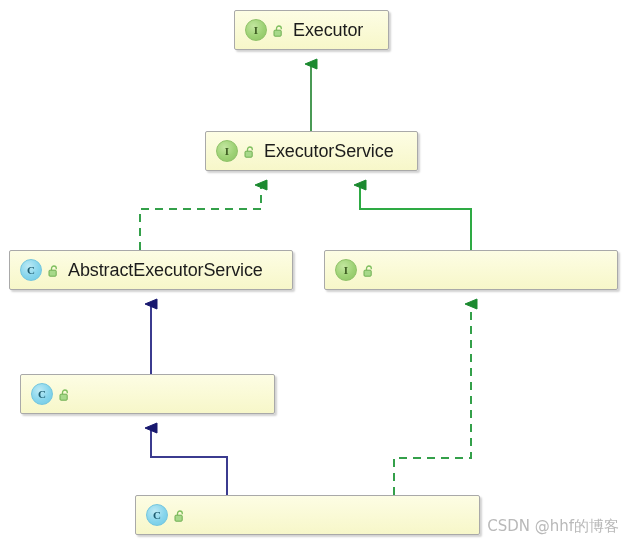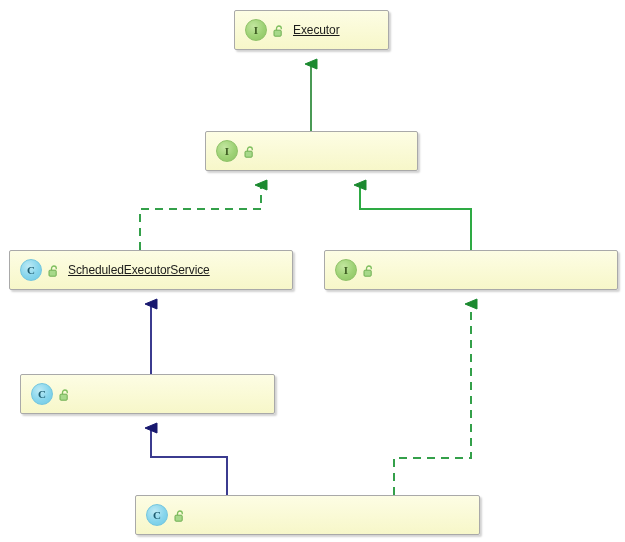--- a/index.html
+++ b/index.html
@@ -60,25 +60,24 @@
   }
   .vis-icon {
     flex: 0 0 auto;
     width: 13px;
     height: 13px;
     margin-right: 8px;
     position: relative;
     top: 0px;
   }
   .node-label {
-    font-size: 12px;
+    font-size: 18px;
     color: #1c1c1c;
     white-space: nowrap;
     letter-spacing: -0.1px;
-    text-decoration: underline;
   }
   .watermark {
     position: absolute;
     right: 6px;
     bottom: 6px;
     font-size: 15px;
     color: #b9b9b9;
     white-space: nowrap;
     z-index: 9;
     font-family: "DejaVu Sans", sans-serif;
@@ -136,31 +135,32 @@
   </div>
 
   <div class="node" style="left:205px; top:131px; width:213px; height:40px;">
     <span class="node-icon icon-interface">I</span>
     <span class="vis-icon">
       <svg viewBox="0 0 13 13" width="13" height="13" xmlns="http://www.w3.org/2000/svg">
         <path d="M4.5,5.2 V3.4 A2.4,2.4 0 0 1 9.3,3.4 V4.2" fill="none" stroke="#7fbf5f" stroke-width="1.3"></path>
         <rect x="2" y="5.2" width="7.2" height="6" rx="1" fill="#a7d98a" stroke="#6fae51" stroke-width="1"></rect>
       </svg>
     </span>
+    <span class="node-label">ExecutorService</span>
   </div>
 
   <div class="node" style="left:9px; top:250px; width:284px; height:40px;">
     <span class="node-icon icon-class">C</span>
     <span class="vis-icon">
       <svg viewBox="0 0 13 13" width="13" height="13" xmlns="http://www.w3.org/2000/svg">
         <path d="M4.5,5.2 V3.4 A2.4,2.4 0 0 1 9.3,3.4 V4.2" fill="none" stroke="#7fbf5f" stroke-width="1.3"></path>
         <rect x="2" y="5.2" width="7.2" height="6" rx="1" fill="#a7d98a" stroke="#6fae51" stroke-width="1"></rect>
       </svg>
     </span>
-    <span class="node-label">ScheduledExecutorService</span>
+    <span class="node-label">AbstractExecutorService</span>
   </div>
 
   <div class="node" style="left:324px; top:250px; width:294px; height:40px;">
     <span class="node-icon icon-interface">I</span>
     <span class="vis-icon">
       <svg viewBox="0 0 13 13" width="13" height="13" xmlns="http://www.w3.org/2000/svg">
         <path d="M4.5,5.2 V3.4 A2.4,2.4 0 0 1 9.3,3.4 V4.2" fill="none" stroke="#7fbf5f" stroke-width="1.3"></path>
         <rect x="2" y="5.2" width="7.2" height="6" rx="1" fill="#a7d98a" stroke="#6fae51" stroke-width="1"></rect>
       </svg>
     </span>
@@ -179,14 +179,15 @@
   <div class="node" style="left:135px; top:495px; width:345px; height:40px;">
     <span class="node-icon icon-class">C</span>
     <span class="vis-icon">
       <svg viewBox="0 0 13 13" width="13" height="13" xmlns="http://www.w3.org/2000/svg">
         <path d="M4.5,5.2 V3.4 A2.4,2.4 0 0 1 9.3,3.4 V4.2" fill="none" stroke="#7fbf5f" stroke-width="1.3"></path>
         <rect x="2" y="5.2" width="7.2" height="6" rx="1" fill="#a7d98a" stroke="#6fae51" stroke-width="1"></rect>
       </svg>
     </span>
   </div>
 
+  <div class="watermark">CSDN @hhf的博客</div>
 
 </div>
 
 </body></html>

